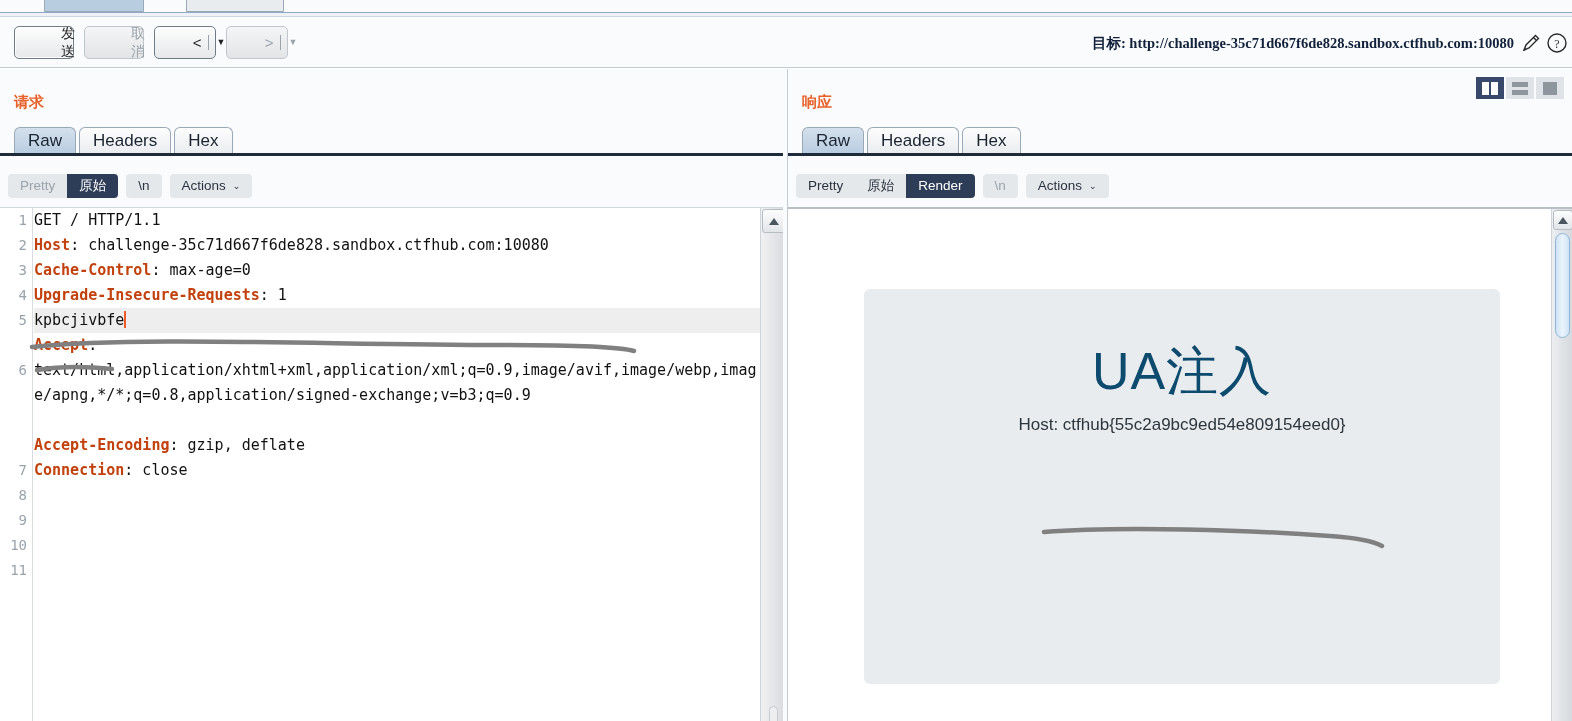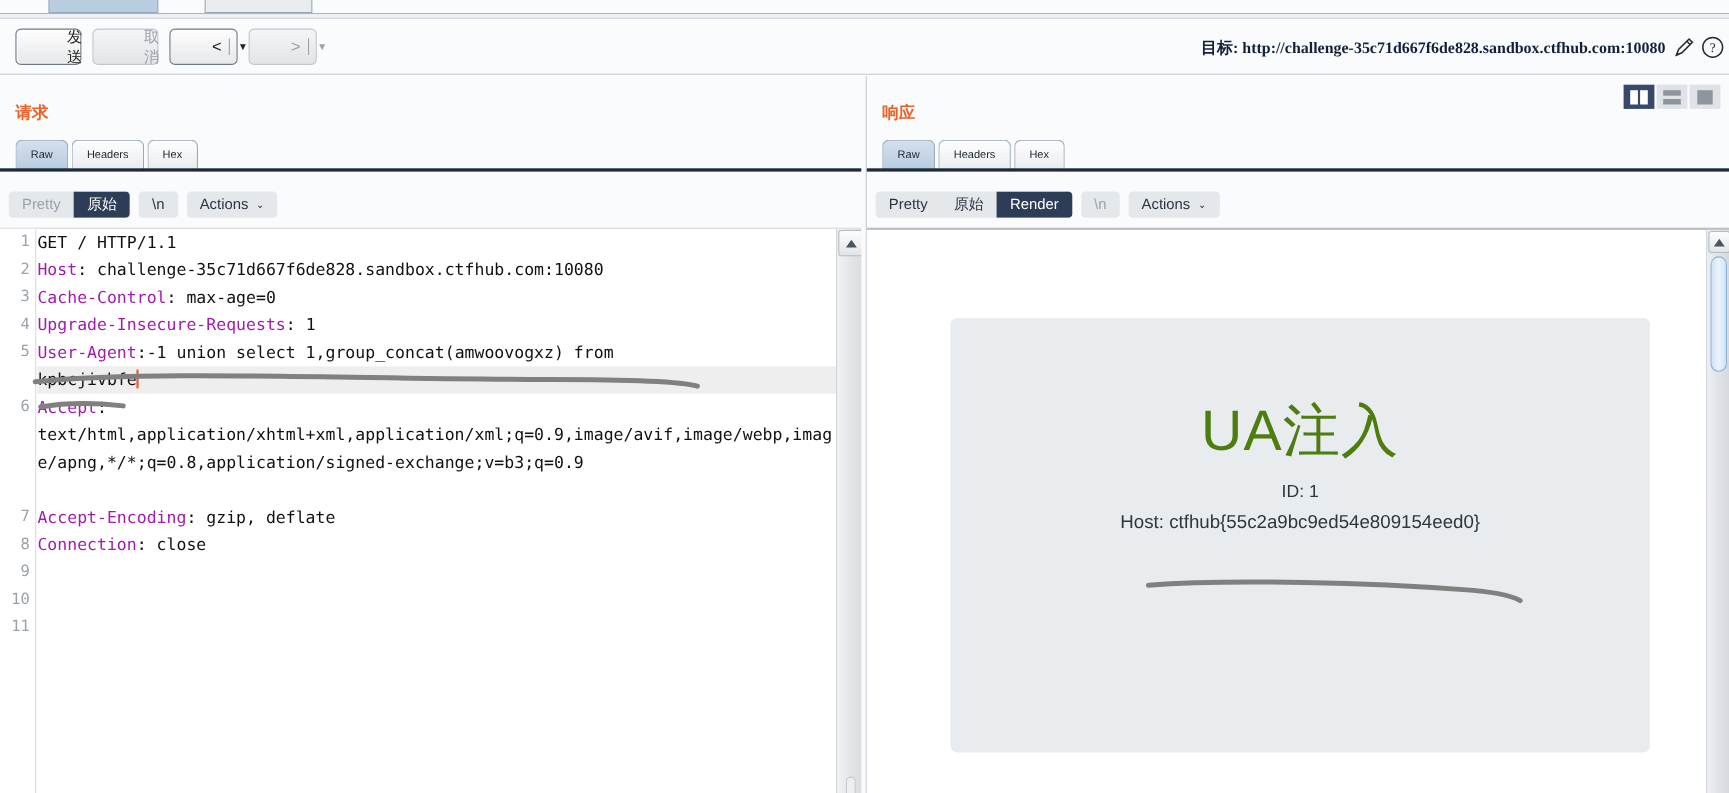--- a/index.html
+++ b/index.html
@@ -115,21 +115,21 @@
   .tabrow {
     position: absolute; left: 14px; top: 58px; height: 27px;
     display: flex; align-items: flex-end;
   }
   .tab {
     height: 27px; padding: 0 13px;
     border: 1px solid #9aa9b8;
     border-bottom: none;
     border-radius: 6px 6px 0 0;
     background: linear-gradient(#fdfdfd, #e9ecef);
-    font-size: 10px; color: #1b2430;
+    font-size: 17px; color: #1b2430;
     display: flex; align-items: center;
     cursor: pointer;
     margin-right: 3px;
   }
   .tab.active { background: linear-gradient(#d4e0ec, #b8cce0); font-weight: normal; }
   .tabline {
     position: absolute; left: 0; top: 84px; width: 100%; height: 3px;
     background: #1e2b3a;
   }
   .panel-res .tabline { width: 785px; }
@@ -173,21 +173,21 @@
     height: 25px; line-height: 25px;
   }
   .code {
     position: absolute; left: 34px; top: 0; right: 26px; height: 100%;
     font-family: "DejaVu Sans Mono", monospace;
     font-size: 15px; color: #111;
     padding-top: 0;
   }
   .cline { height: 25px; line-height: 25px; white-space: pre; }
   .cline.wrap { white-space: pre-wrap; word-break: break-all; }
-  .hdr { color: #a21caf; font-weight: normal; }
+  .hdr { color: #c2410c; font-weight: bold; }
   .hl { background: #eeeeee; }
   .caret-bar {
     display: inline-block; width: 2px; height: 17px;
     background: #f05a28; vertical-align: -3px;
   }
 
   
   .vscroll {
     position: absolute; top: 0; right: 0; width: 26px; height: 100%;
     background: linear-gradient(90deg,#f0f1f2,#d7dade);
@@ -216,22 +216,22 @@
     border-top: 2px solid #b9bfc5;
   }
   .render-card {
     position: absolute; left: 76px; top: 80px; width: 636px; height: 395px;
     background: #e8ecef;
     border-radius: 6px;
     text-align: center;
     font-family: "Liberation Sans", sans-serif;
   }
   .r-title {
-    margin-top: 68px;
-    font-size: 52px; color: #4d7c0f; font-weight: normal;
+    margin-top: 48px;
+    font-size: 52px; color: #0c4a6e; font-weight: normal;
     letter-spacing: 1px;
   }
   .r-sub {
     margin-top: 22px; font-size: 17px; color: #3a434a;
   }
   .r-sql {
     margin-top: 31px; font-size: 15px; color: #f06292;
     font-family: "DejaVu Sans Mono", monospace;
     line-height: 30px;
     padding: 0 38px;
@@ -361,21 +361,20 @@
 
       <div class="code">
         <div class="cline"><span>GET / HTTP/1.1</span></div>
 
         <div class="cline"><span class="hdr">Host</span><span>: challenge-35c71d667f6de828.sandbox.ctfhub.com:10080</span></div>
 
         <div class="cline"><span class="hdr">Cache-Control</span><span>: max-age=0</span></div>
 
         <div class="cline"><span class="hdr">Upgrade-Insecure-Requests</span><span>: 1</span></div>
 
-        <div class="cline"><span class="hdr">User-Agent</span><span>:-1 union select 1,group_concat(amwoovogxz) from</span></div>
 
         <div class="cline hl"><span>kpbcjivbfe</span><span class="caret-bar"></span></div>
 
         <div class="cline"><span class="hdr">Accept</span><span>:</span></div>
 
         <div class="cline wrap" style="height:75px;line-height:25px;"><span>text/html,application/xhtml+xml,application/xml;q=0.9,image/avif,image/webp,image/apng,*/*;q=0.8,application/signed-exchange;v=b3;q=0.9</span></div>
 
         <div class="cline"><span class="hdr">Accept-Encoding</span><span>: gzip, deflate</span></div>
 
 
@@ -435,21 +434,20 @@
       <div class="pill muted">\n</div>
       <div class="pill actions">
         <span>Actions</span>
         <span class="caret">⌄</span>
       </div>
     </div>
 
     <div class="resp-area">
       <div class="render-card">
         <div class="r-title">UA注入</div>
-        <div class="r-id">ID: 1</div>
         <div class="r-data">Host: ctfhub{55c2a9bc9ed54e809154eed0}</div>
       </div>
 
       <div class="vscroll-blue">
         <div class="arrw">
             <span class="tri-up"></span>
           </div>
         <div class="thumb-blue"></div>
       </div>
     </div>

